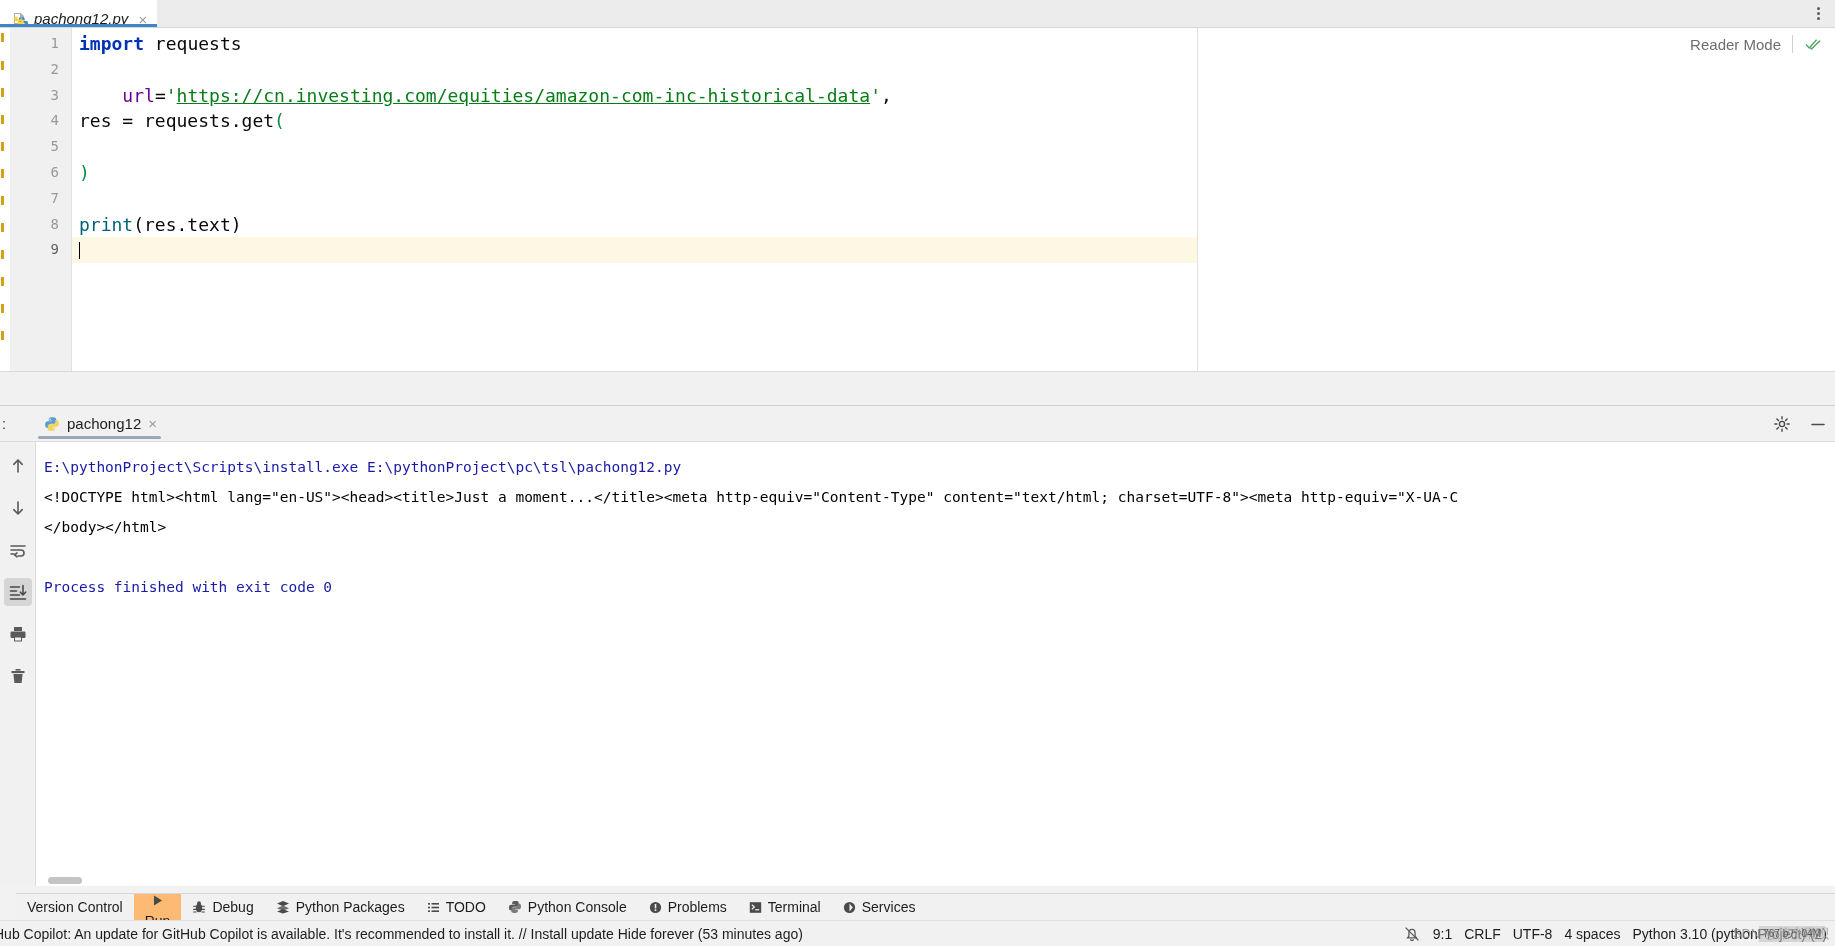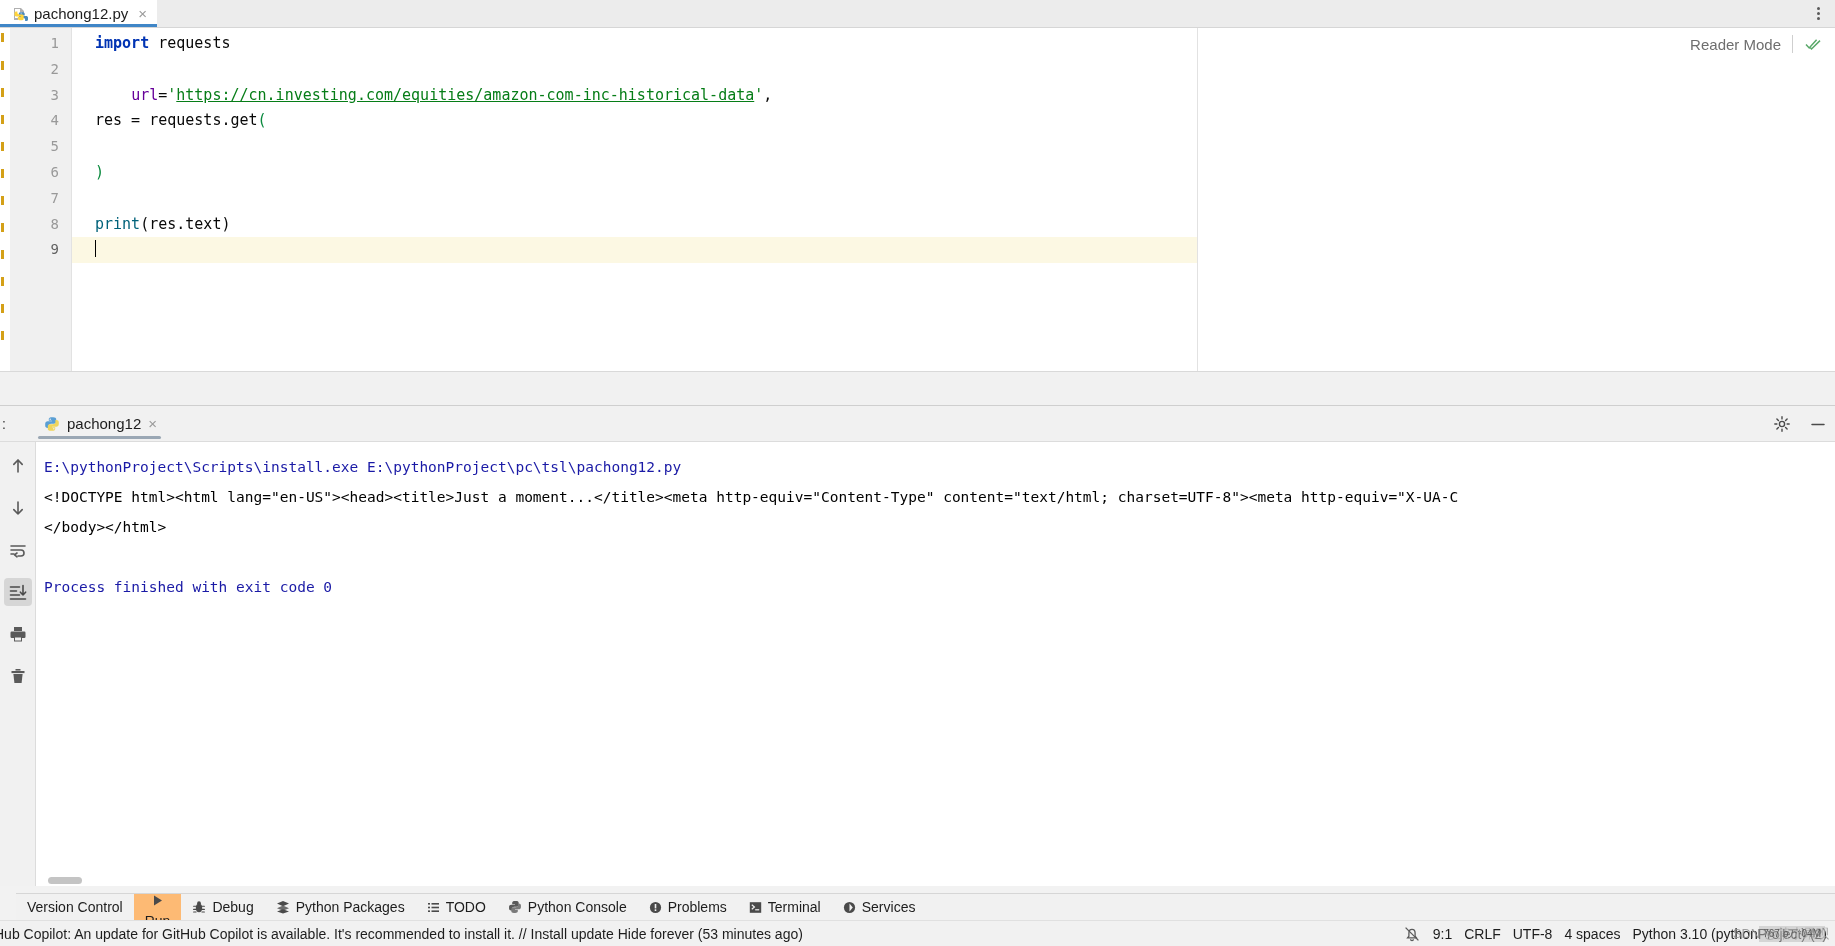--- a/index.html
+++ b/index.html
@@ -19,26 +19,27 @@
 
   
   .tabbar {
     position: absolute; top: 0; left: 0;
     width: 1835px; height: 28px;
     background: #ececec;
     border-bottom: 1px solid #d6d6d6;
     display: flex; align-items: stretch;
   }
   .tab {
-    display: flex; align-items: center; gap: 6px;
+    display: flex; align-items: flex-end; gap: 6px;
     padding: 0 10px 0 12px;
     background: #ffffff;
     position: relative;
     min-width: 150px;
     cursor: default;
+    font-style: italic;
   }
   .tab.active::after {
     content: ""; position: absolute; left: 0; right: 0; bottom: 0;
     height: 3px; background: #4086c7;
   }
   .tab-label { font-size: 15px; color: #1d1d1d; white-space: nowrap; }
   .tab-close {
     font-size: 15px; color: #9a9a9a; margin-left: 4px; line-height: 1;
     cursor: pointer;
   }
@@ -86,25 +87,25 @@
   .gutter .ln.cur { color: #606060; }
 
   .code-area {
     flex: 1 1 auto;
     position: relative;
     padding-top: 3px;
     overflow: hidden;
   }
   .code-line {
     font-family: "DejaVu Sans Mono", monospace;
-    font-size: 15px;
+    font-size: 18px;
     line-height: 25.8px;
     height: 25.8px;
     white-space: pre;
-    padding-left: 23px;
+    padding-left: 7px;
     color: #080808;
   }
   .code-line.highlight {
     background: #fcf8e3;
   }
   .kw      { color: #0033b3; font-weight: bold; }
   .ident   { color: #080808; }
   .param   { color: #660099; }
   .str     { color: #067d17; }
   .strlink { color: #067d17; text-decoration: underline; }

